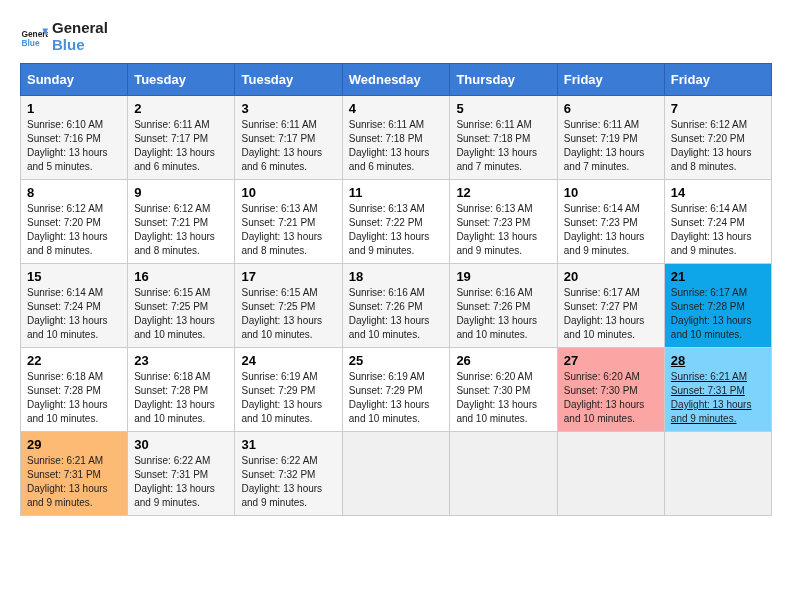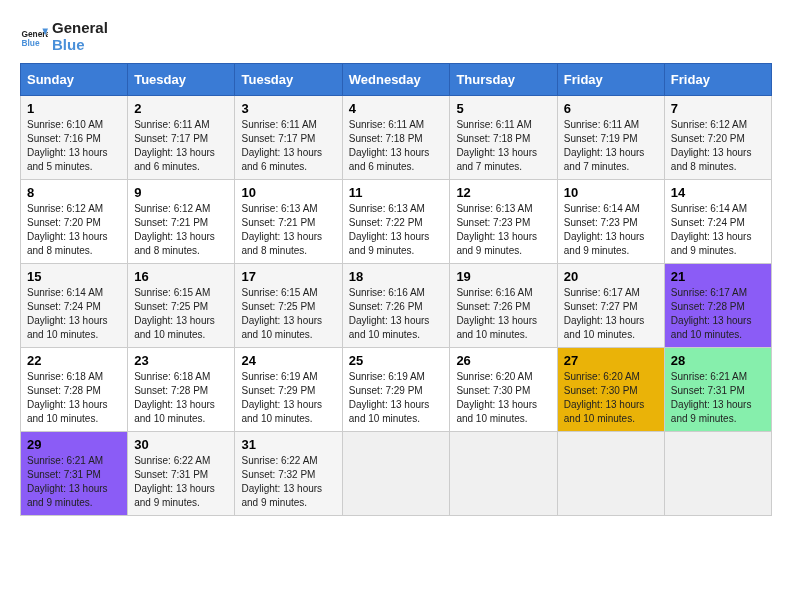--- a/index.html
+++ b/index.html
@@ -192,21 +192,21 @@
           <div class="day-info">Sunrise: 6:16 AM<br>Sunset: 7:26 PM<br>Daylight: 13 hours and 10 minutes.</div>
         </td>
         <td style="background: rgb(245, 245, 245);">
           <span class="day-number">19</span>
           <div class="day-info">Sunrise: 6:16 AM<br>Sunset: 7:26 PM<br>Daylight: 13 hours and 10 minutes.</div>
         </td>
         <td style="background: rgb(245, 245, 245); margin-left: 11px;">
           <span class="day-number">20</span>
           <div class="day-info">Sunrise: 6:17 AM<br>Sunset: 7:27 PM<br>Daylight: 13 hours and 10 minutes.</div>
         </td>
-        <td style="background: #8b5cf6;">
+        <td style="background: #0ea5e9;">
           <span class="day-number">21</span>
           <div class="day-info">Sunrise: 6:17 AM<br>Sunset: 7:28 PM<br>Daylight: 13 hours and 10 minutes.</div>
         </td>
       </tr>
       <tr>
         <td style="background: rgb(255, 255, 255);">
           <span class="day-number">22</span>
           <div class="day-info">Sunrise: 6:18 AM<br>Sunset: 7:28 PM<br>Daylight: 13 hours and 10 minutes.</div>
         </td>
         <td style="background: rgb(255, 255, 255);">
@@ -218,31 +218,31 @@
           <div class="day-info">Sunrise: 6:19 AM<br>Sunset: 7:29 PM<br>Daylight: 13 hours and 10 minutes.</div>
         </td>
         <td style="background: rgb(255, 255, 255); margin-left: 20px;">
           <span class="day-number">25</span>
           <div class="day-info">Sunrise: 6:19 AM<br>Sunset: 7:29 PM<br>Daylight: 13 hours and 10 minutes.</div>
         </td>
         <td style="background: rgb(255, 255, 255);">
           <span class="day-number">26</span>
           <div class="day-info">Sunrise: 6:20 AM<br>Sunset: 7:30 PM<br>Daylight: 13 hours and 10 minutes.</div>
         </td>
-        <td style="background: #eab308;">
+        <td style="background: #fca5a5;">
           <span class="day-number">27</span>
           <div class="day-info">Sunrise: 6:20 AM<br>Sunset: 7:30 PM<br>Daylight: 13 hours and 10 minutes.</div>
         </td>
-        <td style="background: #86efac;">
+        <td style="background: #7dd3fc; text-decoration: underline;">
           <span class="day-number">28</span>
           <div class="day-info">Sunrise: 6:21 AM<br>Sunset: 7:31 PM<br>Daylight: 13 hours and 9 minutes.</div>
         </td>
       </tr>
       <tr>
-        <td style="background: #8b5cf6;">
+        <td style="background: #fdba74;">
           <span class="day-number">29</span>
           <div class="day-info">Sunrise: 6:21 AM<br>Sunset: 7:31 PM<br>Daylight: 13 hours and 9 minutes.</div>
         </td>
         <td style="background: rgb(245, 245, 245);">
           <span class="day-number">30</span>
           <div class="day-info">Sunrise: 6:22 AM<br>Sunset: 7:31 PM<br>Daylight: 13 hours and 9 minutes.</div>
         </td>
         <td style="background: rgb(245, 245, 245); margin-left: 8px;">
           <span class="day-number">31</span>
           <div class="day-info">Sunrise: 6:22 AM<br>Sunset: 7:32 PM<br>Daylight: 13 hours and 9 minutes.</div>

